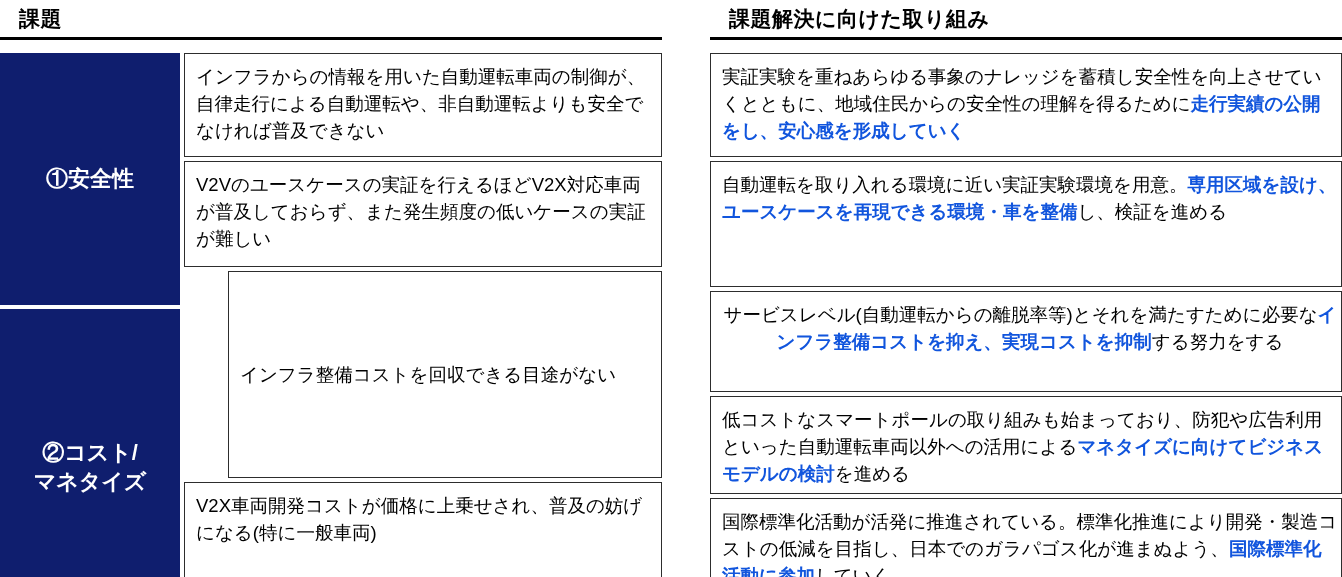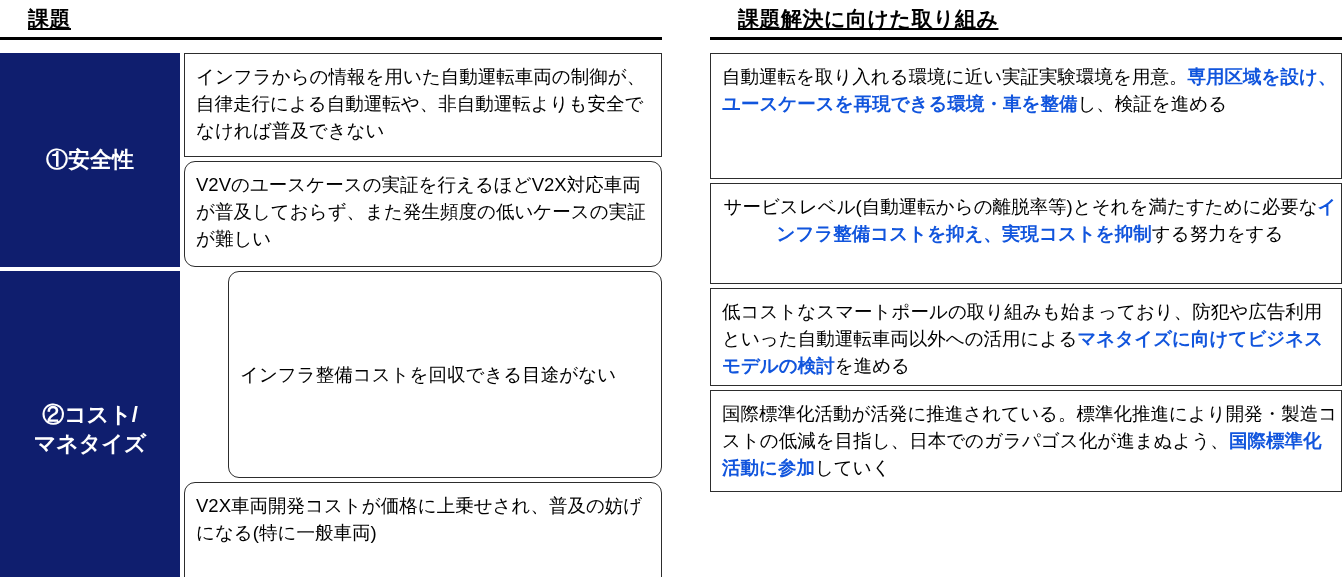--- a/index.html
+++ b/index.html
@@ -32,23 +32,22 @@
     left: 710px;
     top: 0px;
     width: 632px;
   }
 
   
   .heading {
     font-size: 21px;
     font-weight: bold;
     letter-spacing: 0.5px;
-    padding: 6px 0 6px 28px;
+    padding: 6px 0 6px 19px;
     line-height: 1.2;
-    text-decoration: underline;
   }
   .heading-rule {
     border-bottom: 3px solid #000000;
     width: 100%;
     height: 0;
   }
 
   
   .left-grid {
     display: flex;
@@ -70,32 +69,32 @@
     color: #ffffff;
     font-weight: bold;
     font-size: 22px;
     display: flex;
     align-items: center;
     justify-content: center;
     text-align: center;
     line-height: 1.3;
     box-sizing: border-box;
   }
-  .cat-cell.safety { height: 214px; }
+  .cat-cell.safety { height: 252px; }
   .cat-cell.cost { height: 317px; margin-top: 4px; }
 
   .box {
     border: 1.5px solid #2d2d2d;
     box-sizing: border-box;
     padding: 10px 3px 9px 11px;
     font-size: 18.5px;
     line-height: 1.45;
     background: #ffffff;
   }
-  .issue-col .box + .box { margin-top: 4px; border-radius: 11px; }
+  .issue-col .box + .box { margin-top: 4px; }
 
   .issue-1 { height: 104px; }
   .issue-2 { height: 106px; }
   .issue-3 {
     height: 207px;
     display: flex;
     align-items: center;
     margin-left: 44px;
   }
   .issue-4 { height: 106px; margin-top: 4px !important; }
@@ -144,20 +143,21 @@
         <div class="box issue-4">V2X車両開発コストが価格に上乗せされ、普及の妨げになる(特に一般車両)</div>
       </div>
     </div>
   </div>
 
   <div class="col-right">
     <div class="heading">課題解決に向けた取り組み</div>
     <div class="heading-rule"></div>
 
     <div class="right-grid">
+      <div class="box act-1"><span>実証実験を重ねあらゆる事象のナレッジを蓄積し安全性を向上させていくとともに、地域住民からの安全性の理解を得るために</span><span class="hl">走行実績の公開をし、安心感を形成していく</span></div>
       <div class="box act-2"><span>自動運転を取り入れる環境に近い実証実験環境を用意。</span><span class="hl">専用区域を設け、ユースケースを再現できる環境・車を整備</span><span>し、検証を進める</span></div>
       <div class="box act-3"><span>サービスレベル(自動運転からの離脱率等)とそれを満たすために必要な</span><span class="hl">インフラ整備コストを抑え、実現コストを抑制</span><span>する努力をする</span></div>
       <div class="box act-4"><span>低コストなスマートポールの取り組みも始まっており、防犯や広告利用といった自動運転車両以外への活用による</span><span class="hl">マネタイズに向けてビジネスモデルの検討</span><span>を進める</span></div>
       <div class="box act-5"><span>国際標準化活動が活発に推進されている。標準化推進により開発・製造コストの低減を目指し、日本でのガラパゴス化が進まぬよう、</span><span class="hl">国際標準化活動に参加</span><span>していく</span></div>
     </div>
   </div>
 
 </div>
 
 </body></html>

